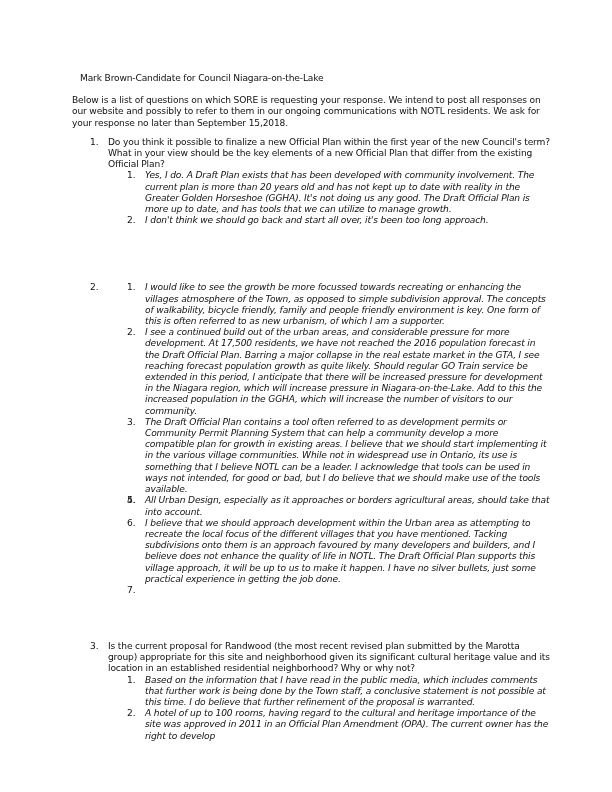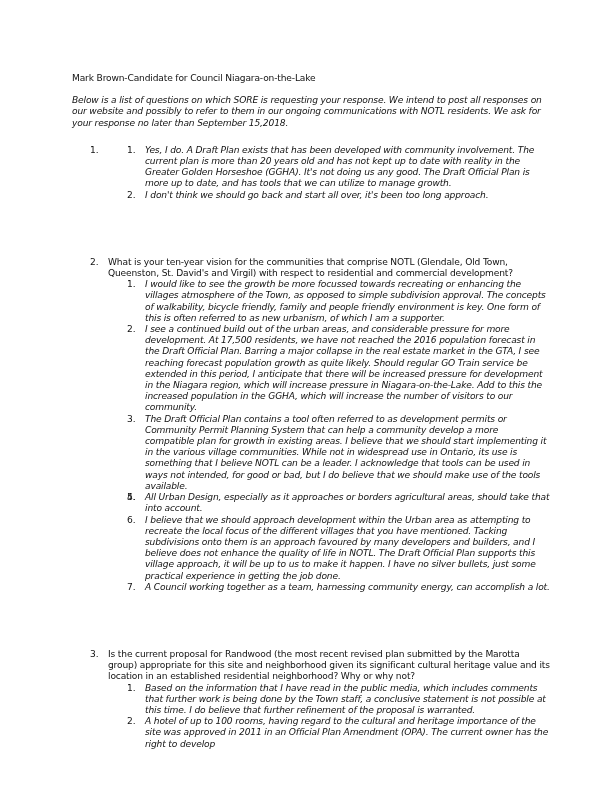--- a/index.html
+++ b/index.html
@@ -3,58 +3,58 @@
 <meta charset="utf-8">
 <style>
   html, body { margin: 0; padding: 0; background: #ffffff; }
   body { width: 612px; height: 792px; overflow: hidden; position: relative; }
   .page {
     position: absolute; left: 72px; top: 73px; width: 478px;
     font-family: "DejaVu Sans", sans-serif;
     font-size: 9.1px; line-height: 11.2px; color: #111111;
     letter-spacing: -0.15px;
   }
-  .title { margin: 0 0 11px 0; }
-  .intro { margin: 0 0 16px 0; font-style: italic; }
+  .title { margin: 0 0 11px 8px; }
+  .intro { margin: 0 0 8px 0; }
   .q { position: relative; padding-left: 36px; margin: 0; }
   .q .num { position: absolute; left: 18px; top: 0; }
   .ans { list-style: none; margin: 0; padding: 0; }
   .ans li { position: relative; padding-left: 73px; margin-left: -36px; font-style: italic; }
   .ans li .anum { position: absolute; left: 55px; top: 0; font-style: normal; }
   .gap1 { height: 56px; }
   .gap2 { height: 56px; }
 </style>
 </head>
 <body>
 
 <div class="page">
   <p class="title">Mark Brown-Candidate for Council Niagara-on-the-Lake</p>
   <p class="intro">Below is a list of questions on which SORE is requesting your response. We intend to post all responses on our website and possibly to refer to them in our ongoing communications with NOTL residents. We ask for your response no later than September 15,2018.</p>
 
   <div class="q">
     <span class="num">1.</span>
+    <div>Do you think it possible to finalize a new Official Plan within the first year of the new Council's term?  What in your view should be the key elements of a new Official Plan that differ from the existing Official Plan?</div>
     <ul class="ans">
       <li><span class="anum">1.</span><span>Yes, I do. A Draft Plan exists that has been developed with community involvement.  The current plan is more than 20 years old and has not kept up to date with reality in the Greater Golden Horseshoe (GGHA). It's not doing us any good. The Draft Official Plan is more up to date, and has tools that we can utilize to manage growth.</span></li>
       <li><span class="anum">2.</span><span>I don't think we should go back and start all over, it's been too long approach.</span></li>
     </ul>
   </div>
 
   <div class="gap1"></div>
 
   <div class="q">
     <span class="num">2.</span>
-    <div>What is your ten-year vision for the communities that comprise NOTL (Glendale, Old Town, Queenston, St. David's and Virgil) with respect to residential and commercial development?</div>
     <ul class="ans">
       <li><span class="anum">1.</span><span>I would like to see the growth be more focussed towards recreating or enhancing the villages atmosphere of the Town, as opposed to simple subdivision approval. The concepts of walkability, bicycle friendly, family and people friendly environment is key. One form of this is often referred to as new urbanism, of which I am a supporter.</span></li>
       <li><span class="anum">2.</span><span>I see a continued build out of the urban areas, and considerable pressure for more development. At 17,500 residents, we have not reached the 2016 population forecast in the Draft Official Plan. Barring a major collapse in the real estate market in the GTA, I see reaching forecast population growth as quite likely. Should regular GO Train service be extended in this period, I anticipate that there will be increased pressure for development in the Niagara region, which will increase pressure in Niagara-on-the-Lake. Add to this the increased population in the GGHA, which will increase the number of visitors to our community.</span></li>
       <li><span class="anum">3.</span><span>The Draft Official Plan contains a tool often referred to as development permits or Community Permit Planning System that can help a community develop a more compatible plan for growth in existing areas. I believe that we should start implementing it in the various village communities. While not in widespread use in Ontario, its use is something that I believe NOTL can be a leader. I acknowledge that tools can be used in ways not intended, for good or bad, but I do believe that we should make use of the tools available.</span></li>
       <li><span class="anum">4.</span></li>
       <li><span class="anum">5.</span><span>All Urban Design, especially as it approaches or borders agricultural areas, should take that into account.</span></li>
       <li><span class="anum">6.</span><span>I believe that we should approach development within the Urban area as attempting to recreate the local focus of the different villages that you have mentioned. Tacking subdivisions onto them is an approach favoured by many developers and builders, and I believe does not enhance the quality of life in NOTL. The Draft Official Plan supports this village approach, it will be up to us to make it happen. I have no silver bullets, just some practical experience in getting the job done.</span></li>
-      <li><span class="anum">7.</span><span>A Council working together as a team, harnessing community energy, can accomplish a lot.</span></li>
+      <li><span class="anum">7.</span></li>
     </ul>
   </div>
 
   <div class="gap2"></div>
 
   <div class="q">
     <span class="num">3.</span>
     <div>Is the current proposal for Randwood (the most recent revised plan submitted by the Marotta group) appropriate for this site and neighborhood given its significant cultural heritage value and its location in an established residential neighborhood?    Why or why not?</div>
     <ul class="ans">
       <li><span class="anum">1.</span><span>Based on the information that I have read in the public media, which includes comments that further work is being done by the Town staff, a conclusive statement is not possible at this time. I do believe that further refinement of the proposal is warranted.</span></li>

